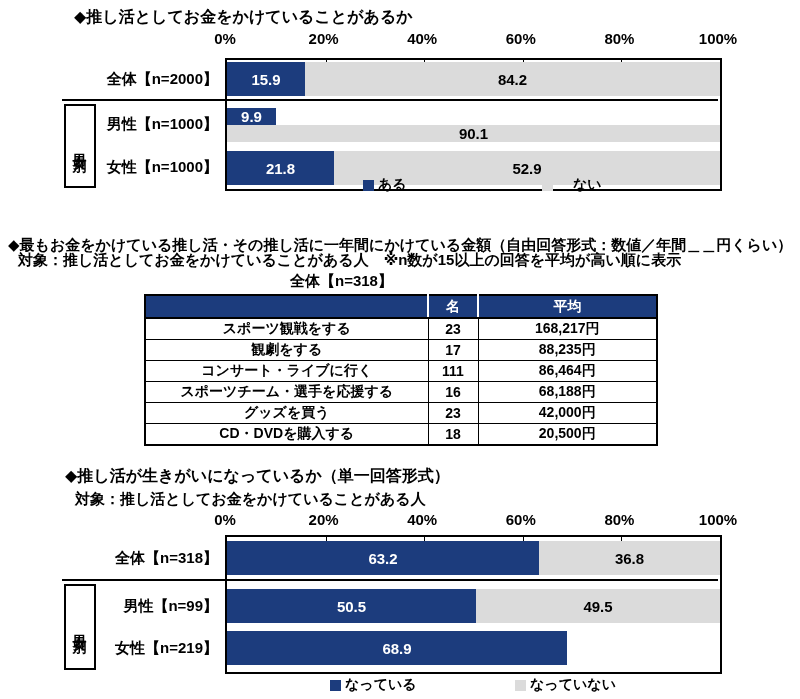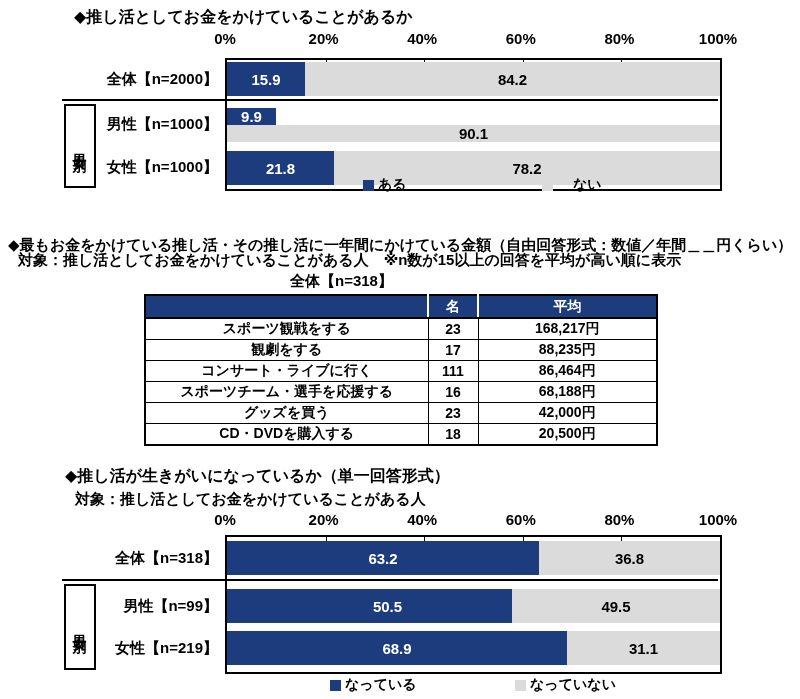--- a/index.html
+++ b/index.html
@@ -69,21 +69,21 @@
           </div>
           <div class="seg seg-1">
             <span class="val">90.1</span>
           </div>
         </div>
         <div class="bar-row" style="top: 91px; text-align: center;">
           <div class="seg seg-0" style="width: 107px;">
             <span class="val">21.8</span>
           </div>
           <div class="seg seg-1">
-            <span class="val">78.2</span>
+            <span class="val">52.9</span>
           </div>
         </div>
       </div>
     <div class="separator" style="top:99px;"></div>
     <div class="group-box" style="top:104px;height:80px;">
       <span>男女別</span>
     </div>
     <div class="legend" style="top:176px;padding-left:32px;">
         <div class="legend-item" style="left: 363px;">
           <span class="legend-swatch seg-0" style="flex: 0 0 auto;"></span>
@@ -169,33 +169,30 @@
         <div class="tickmark" style="left: 394.4px;"></div>
         <div class="bar-row" style="top: 4px;">
           <div class="seg seg-0" style="width: 312px;">
             <span class="val">63.2</span>
           </div>
           <div class="seg seg-1">
             <span class="val">36.8</span>
           </div>
         </div>
         <div class="bar-row" style="top: 52px;">
-          <div class="seg seg-0" style="width: 249px; padding-left: 36px;">
+          <div class="seg seg-0" style="width: 249px;">
             <span class="val">50.5</span>
           </div>
           <div class="seg seg-1">
             <span class="val">49.5</span>
           </div>
         </div>
         <div class="bar-row" style="top: 94px;">
           <div class="seg seg-0" style="width: 340px;">
             <span class="val">68.9</span>
-          </div>
-          <div class="seg seg-1">
-            <span class="val">31.1</span>
           </div>
         </div>
       </div>
     <div class="separator" style="top:579px;"></div>
     <div class="group-box" style="top:584px;height:82px;">
       <span>男女別</span>
     </div>
     <div class="legend" style="top:676px;">
         <div class="legend-item" style="left: 330px;">
           <span class="legend-swatch seg-0" style="flex: 0 0 auto;"></span>

